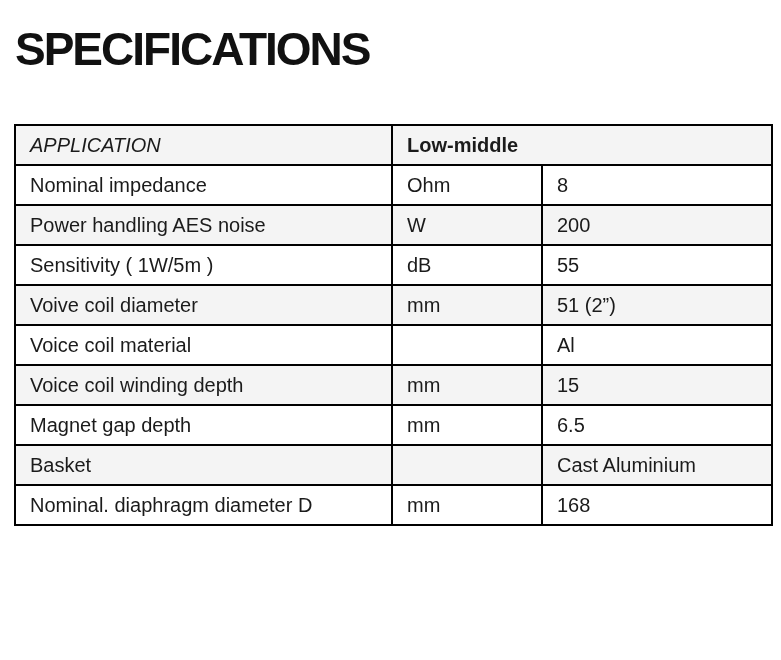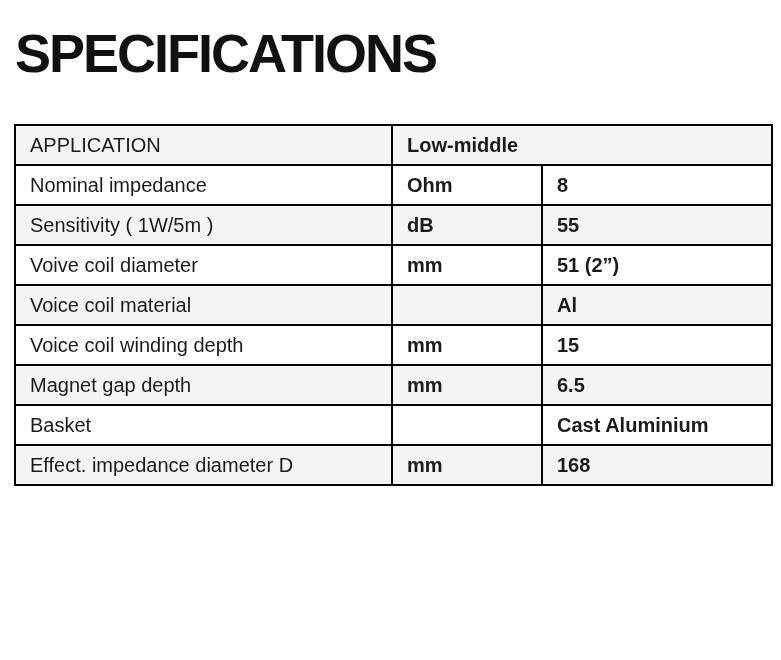--- a/index.html
+++ b/index.html
@@ -20,21 +20,21 @@
     position: relative;
     width: 781px;
     height: 660px;
     background: #ffffff;
     overflow: hidden;
   }
   .page-title {
     position: absolute;
     left: 15px;
     top: 22px;
-    font-size: 54px;
+    font-size: 46px;
     font-weight: 700;
     letter-spacing: -2px;
     color: #111111;
     white-space: nowrap;
   }
   table.spec-table {
     position: absolute;
     left: 14px;
     top: 124px;
     width: 757px;
@@ -47,27 +47,27 @@
   table.spec-table col.c3 { width: 230px; }
   table.spec-table td {
     border: 2px solid var(--border-color);
     height: 40px;
     padding: 0 0 0 14px;
     vertical-align: middle;
     white-space: nowrap;
     overflow: hidden;
   }
   tr.header-row { background: var(--row-alt); }
-  tr.header-row td.label-cell { font-weight: 400; }
+  tr.header-row td.label-cell { font-weight: 400; font-style: italic; }
   tr.header-row td.value-cell { font-weight: 700; }
   tbody.spec-body tr:nth-child(odd)  { background: var(--row-bg); }
   tbody.spec-body tr:nth-child(even) { background: var(--row-alt); }
   tbody.spec-body td.c1 { font-weight: 400; margin-left: 12px; }
   tbody.spec-body td.c2,
-  tbody.spec-body td.c3 { font-weight: 700; }
+  tbody.spec-body td.c3 { font-weight: 400; }
 </style>
 </head>
 <body>
 
 <div class="page">
 
   <div class="page-title">SPECIFICATIONS</div>
 
   <table class="spec-table">
     <colgroup>
@@ -79,20 +79,25 @@
       <tr class="header-row">
         <td class="label-cell c1">APPLICATION</td>
         <td class="value-cell" colspan="2">Low-middle</td>
       </tr>
     </thead>
     <tbody class="spec-body">
         <tr class="spec-row">
       <td class="c1">Nominal impedance</td>
       <td class="c2">Ohm</td>
       <td class="c3">8</td>
+    </tr>
+        <tr class="spec-row">
+      <td class="c1">Power handling AES noise</td>
+      <td class="c2">W</td>
+      <td class="c3">200</td>
     </tr>
         <tr class="spec-row">
       <td class="c1">Sensitivity ( 1W/5m )</td>
       <td class="c2">dB</td>
       <td class="c3">55</td>
     </tr>
         <tr class="spec-row">
       <td class="c1">Voive coil diameter</td>
       <td class="c2">mm</td>
       <td class="c3">51 (2”)</td>
@@ -111,20 +116,20 @@
       <td class="c1">Magnet gap depth</td>
       <td class="c2">mm</td>
       <td class="c3">6.5</td>
     </tr>
         <tr class="spec-row">
       <td class="c1">Basket</td>
       <td class="c2"></td>
       <td class="c3">Cast Aluminium</td>
     </tr>
         <tr class="spec-row">
-      <td class="c1">Effect. impedance diameter D</td>
+      <td class="c1">Nominal. diaphragm diameter D</td>
       <td class="c2">mm</td>
       <td class="c3">168</td>
     </tr>
       </tbody>
   </table>
 
 </div>
 
 </body></html>

